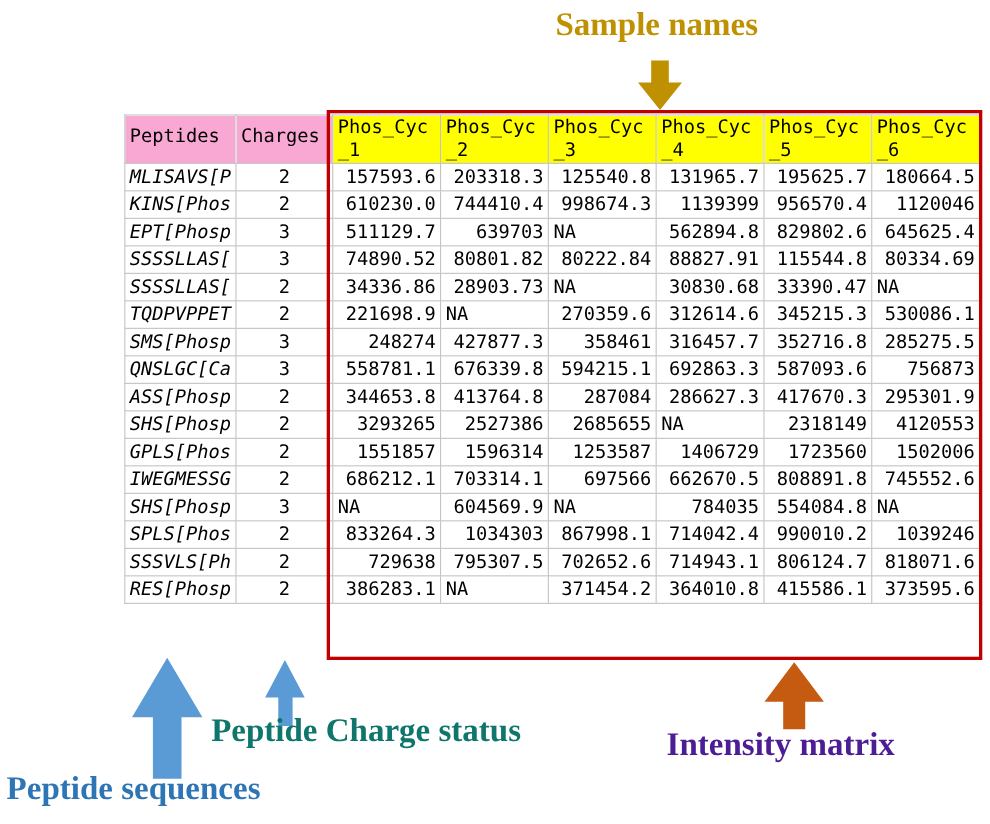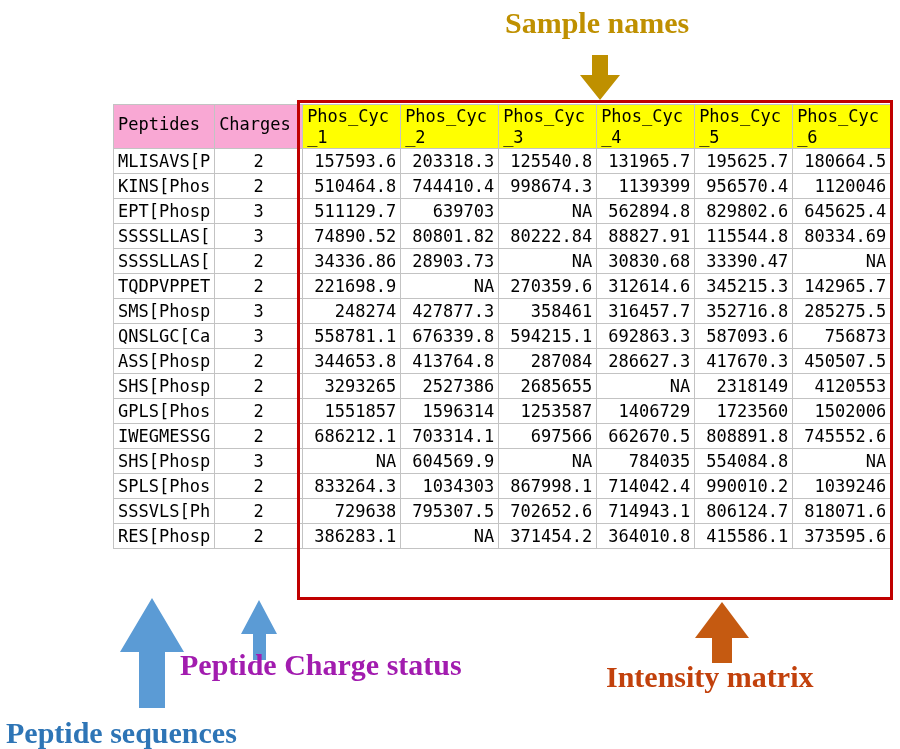--- a/index.html
+++ b/index.html
@@ -3,38 +3,38 @@
 <meta charset="utf-8">
 <style>
   html,body{margin:0;padding:0;background:#fff;}
   .fig{position:relative;width:900px;height:749px;background:#ffffff;overflow:hidden;
        font-family:"DejaVu Sans Mono",monospace;}
 
   
   .anno{position:absolute;font-family:"Liberation Serif",serif;font-weight:bold;
         white-space:nowrap;font-size:30px;line-height:1.1;}
   .anno-sample{left:505px;top:6px;color:#BF9000;}
-  .anno-charge{left:180px;top:648px;color:#a21caf;}
-  .anno-seq{left:6px;top:716px;color:#2E75B6;}
-  .anno-intensity{left:606px;top:660px;color:#c2410c;}
+  .anno-charge{left:192px;top:648px;color:#0f766e;}
+  .anno-seq{left:6px;top:700px;color:#2E75B6;}
+  .anno-intensity{left:606px;top:660px;color:#4c1d95;}
 
   
   .sheet{position:absolute;left:113px;top:104px;}
   table{border-collapse:collapse;table-layout:fixed;background:#fff;}
   th,td{border:1px solid #c3c3c3;font-weight:normal;font-size:17px;
         padding:0 4px;overflow:hidden;white-space:nowrap;color:#000;
         font-family:"DejaVu Sans Mono",monospace;box-sizing:border-box;}
   thead th{height:44px;vertical-align:bottom;text-align:left;line-height:21px;}
   th.rowhdr{background:#f9a8d4;padding-bottom:13px;}
   th.sample{background:#FFFF00;}
   td{height:25px;line-height:24px;}
-  td.pep{text-align:center;}
+  td.pep{text-align:center;font-style:italic;}
   td.chg{text-align:center;}
   td.val{text-align:right;}
-  td.val.na{text-align:right;}
+  td.val.na{text-align:left;}
 
   
   .matrix-border{position:absolute;left:297px;top:100px;width:596px;height:500px;
                  border:3px solid #C00000;box-sizing:border-box;pointer-events:none;}
 
   
   .overlay{position:absolute;left:0;top:0;width:900px;height:749px;pointer-events:none;}
 </style>
 </head>
 <body>
@@ -92,21 +92,21 @@
             <td class="val">157593.6</td>
             <td class="val">203318.3</td>
             <td class="val">125540.8</td>
             <td class="val">131965.7</td>
             <td class="val">195625.7</td>
             <td class="val">180664.5</td>
           </tr>
           <tr>
             <td class="pep">KINS[Phos</td>
             <td class="chg">2</td>
-            <td class="val">510464.8</td>
+            <td class="val">610230.0</td>
             <td class="val">744410.4</td>
             <td class="val">998674.3</td>
             <td class="val">1139399</td>
             <td class="val">956570.4</td>
             <td class="val">1120046</td>
           </tr>
           <tr>
             <td class="pep">EPT[Phosp</td>
             <td class="chg">3</td>
             <td class="val">511129.7</td>
@@ -137,21 +137,21 @@
             <td class="val na">NA</td>
           </tr>
           <tr>
             <td class="pep">TQDPVPPET</td>
             <td class="chg">2</td>
             <td class="val">221698.9</td>
             <td class="val na">NA</td>
             <td class="val">270359.6</td>
             <td class="val">312614.6</td>
             <td class="val">345215.3</td>
-            <td class="val">142965.7</td>
+            <td class="val">530086.1</td>
           </tr>
           <tr>
             <td class="pep">SMS[Phosp</td>
             <td class="chg">3</td>
             <td class="val">248274</td>
             <td class="val">427877.3</td>
             <td class="val">358461</td>
             <td class="val">316457.7</td>
             <td class="val">352716.8</td>
             <td class="val">285275.5</td>
@@ -167,21 +167,21 @@
             <td class="val">756873</td>
           </tr>
           <tr>
             <td class="pep">ASS[Phosp</td>
             <td class="chg">2</td>
             <td class="val">344653.8</td>
             <td class="val">413764.8</td>
             <td class="val">287084</td>
             <td class="val">286627.3</td>
             <td class="val">417670.3</td>
-            <td class="val">450507.5</td>
+            <td class="val">295301.9</td>
           </tr>
           <tr>
             <td class="pep">SHS[Phosp</td>
             <td class="chg">2</td>
             <td class="val">3293265</td>
             <td class="val">2527386</td>
             <td class="val">2685655</td>
             <td class="val na">NA</td>
             <td class="val">2318149</td>
             <td class="val">4120553</td>

